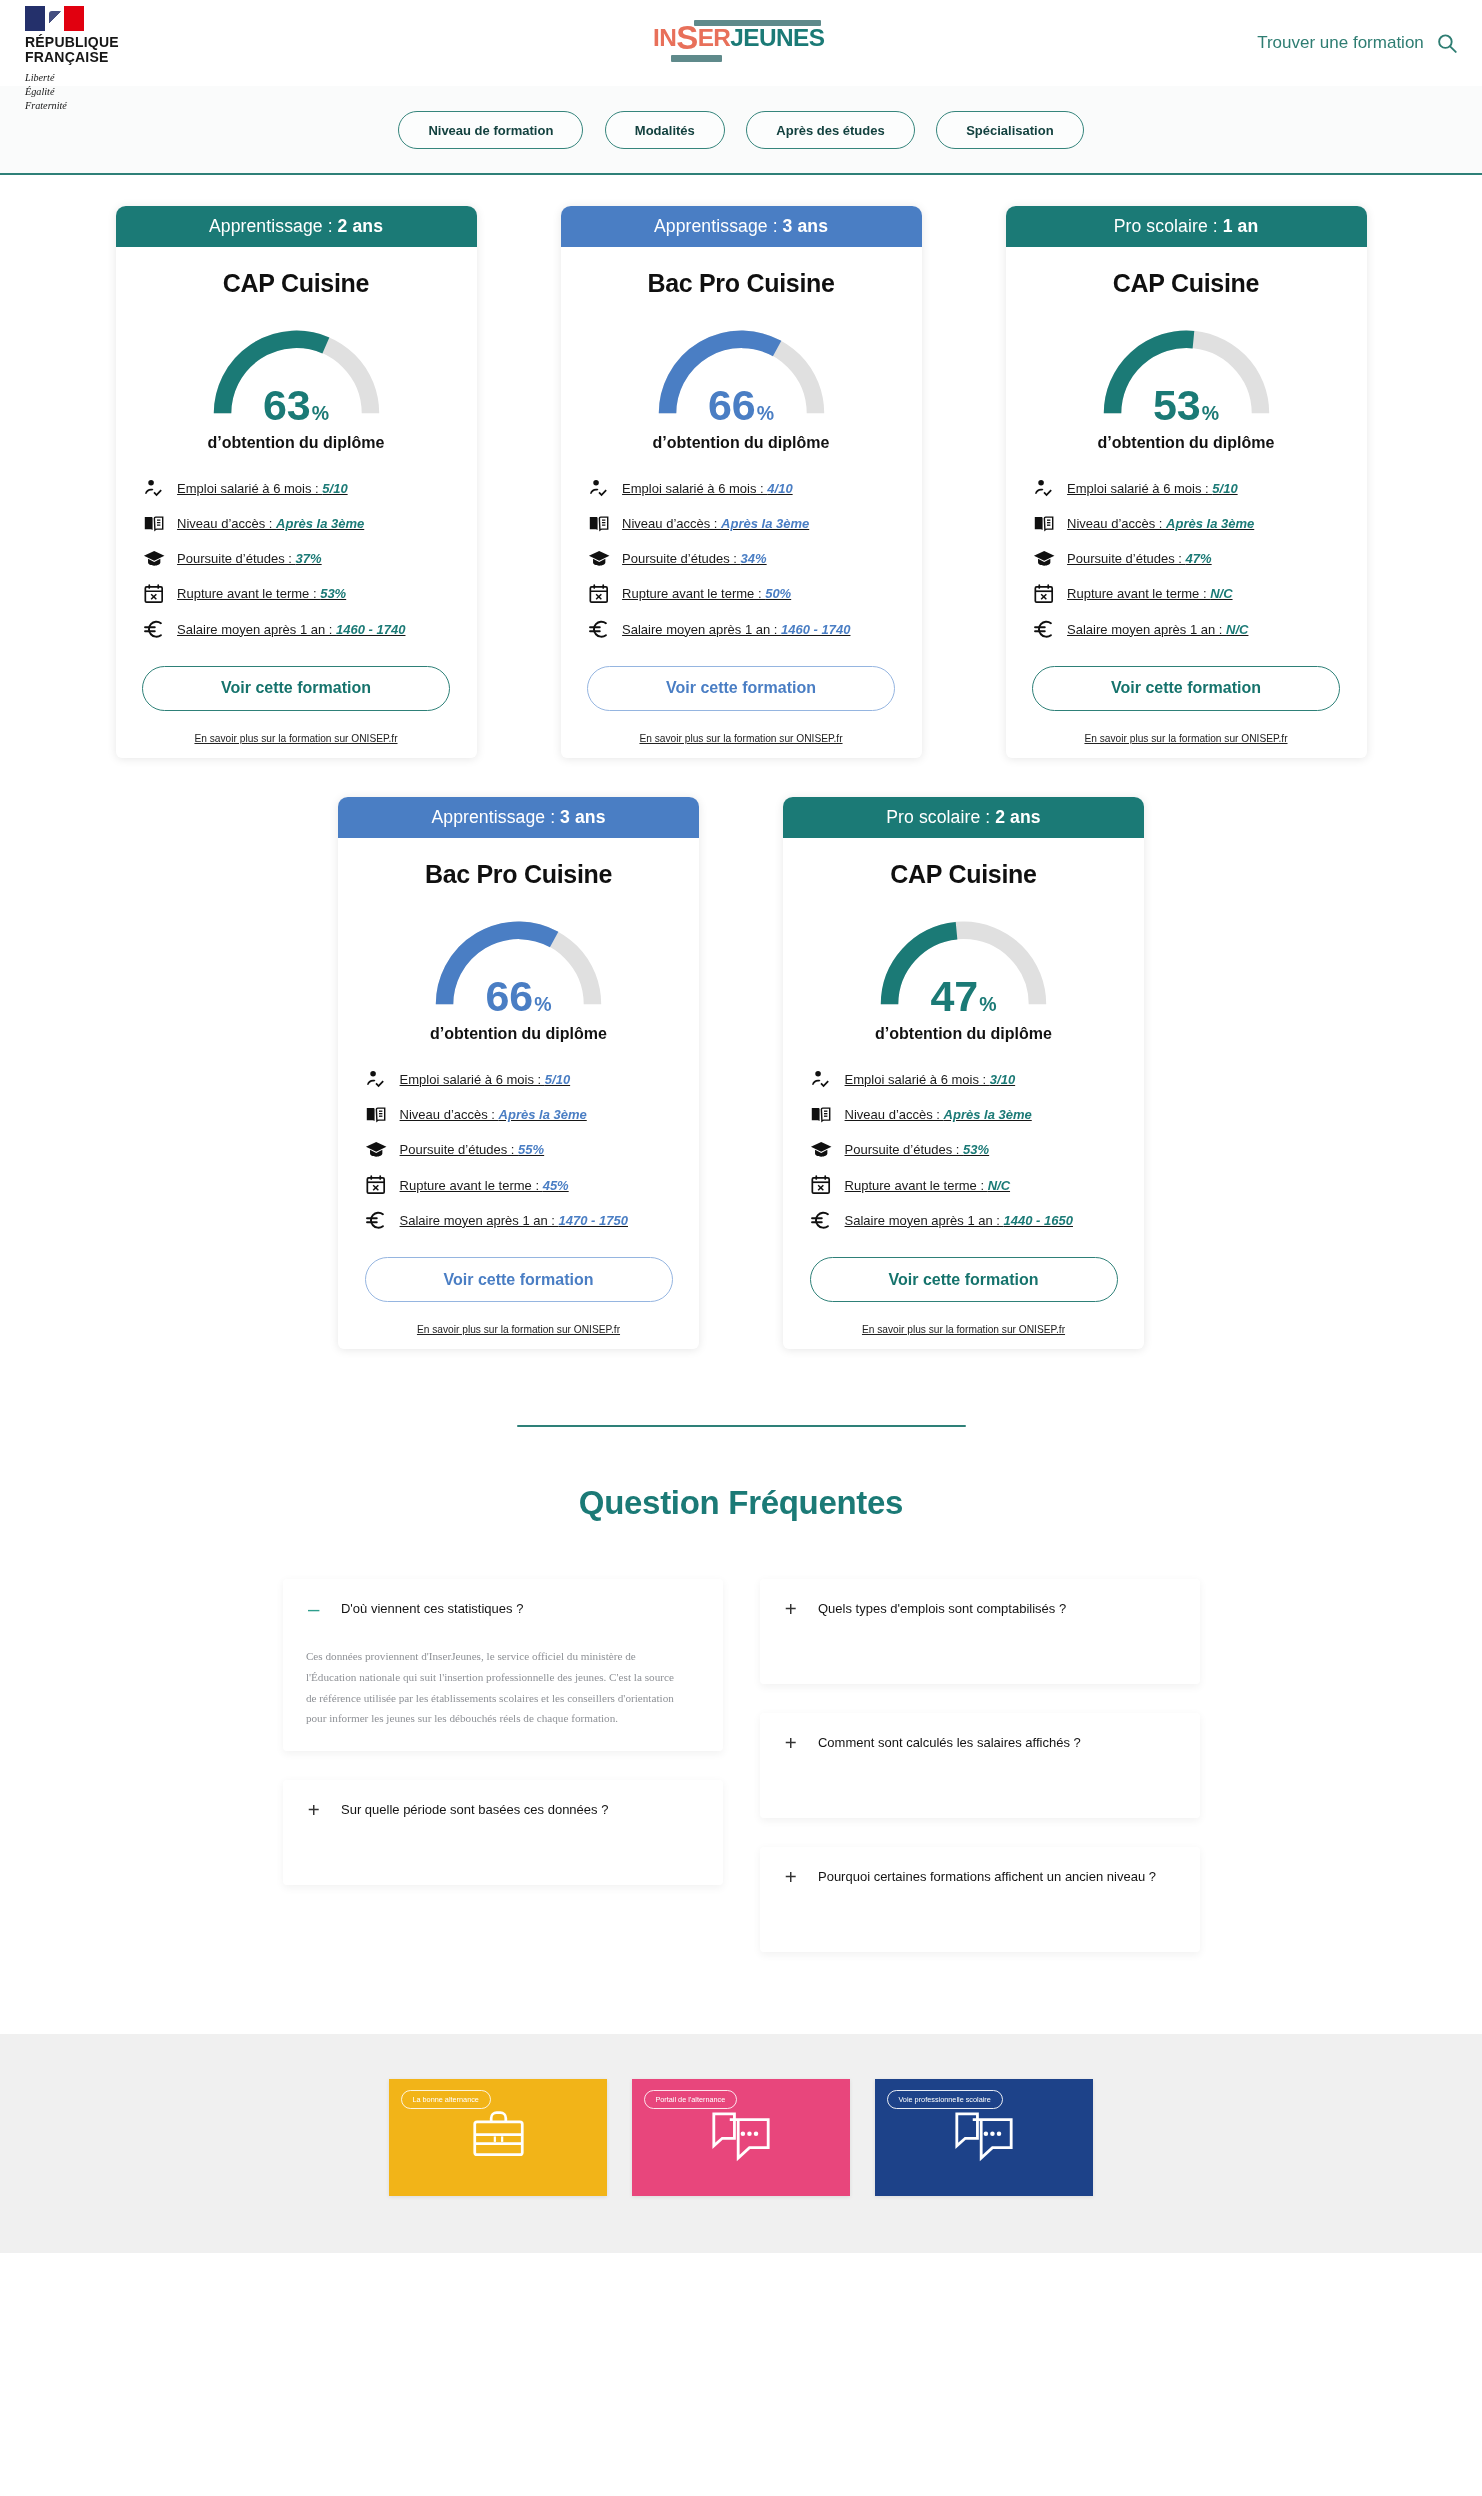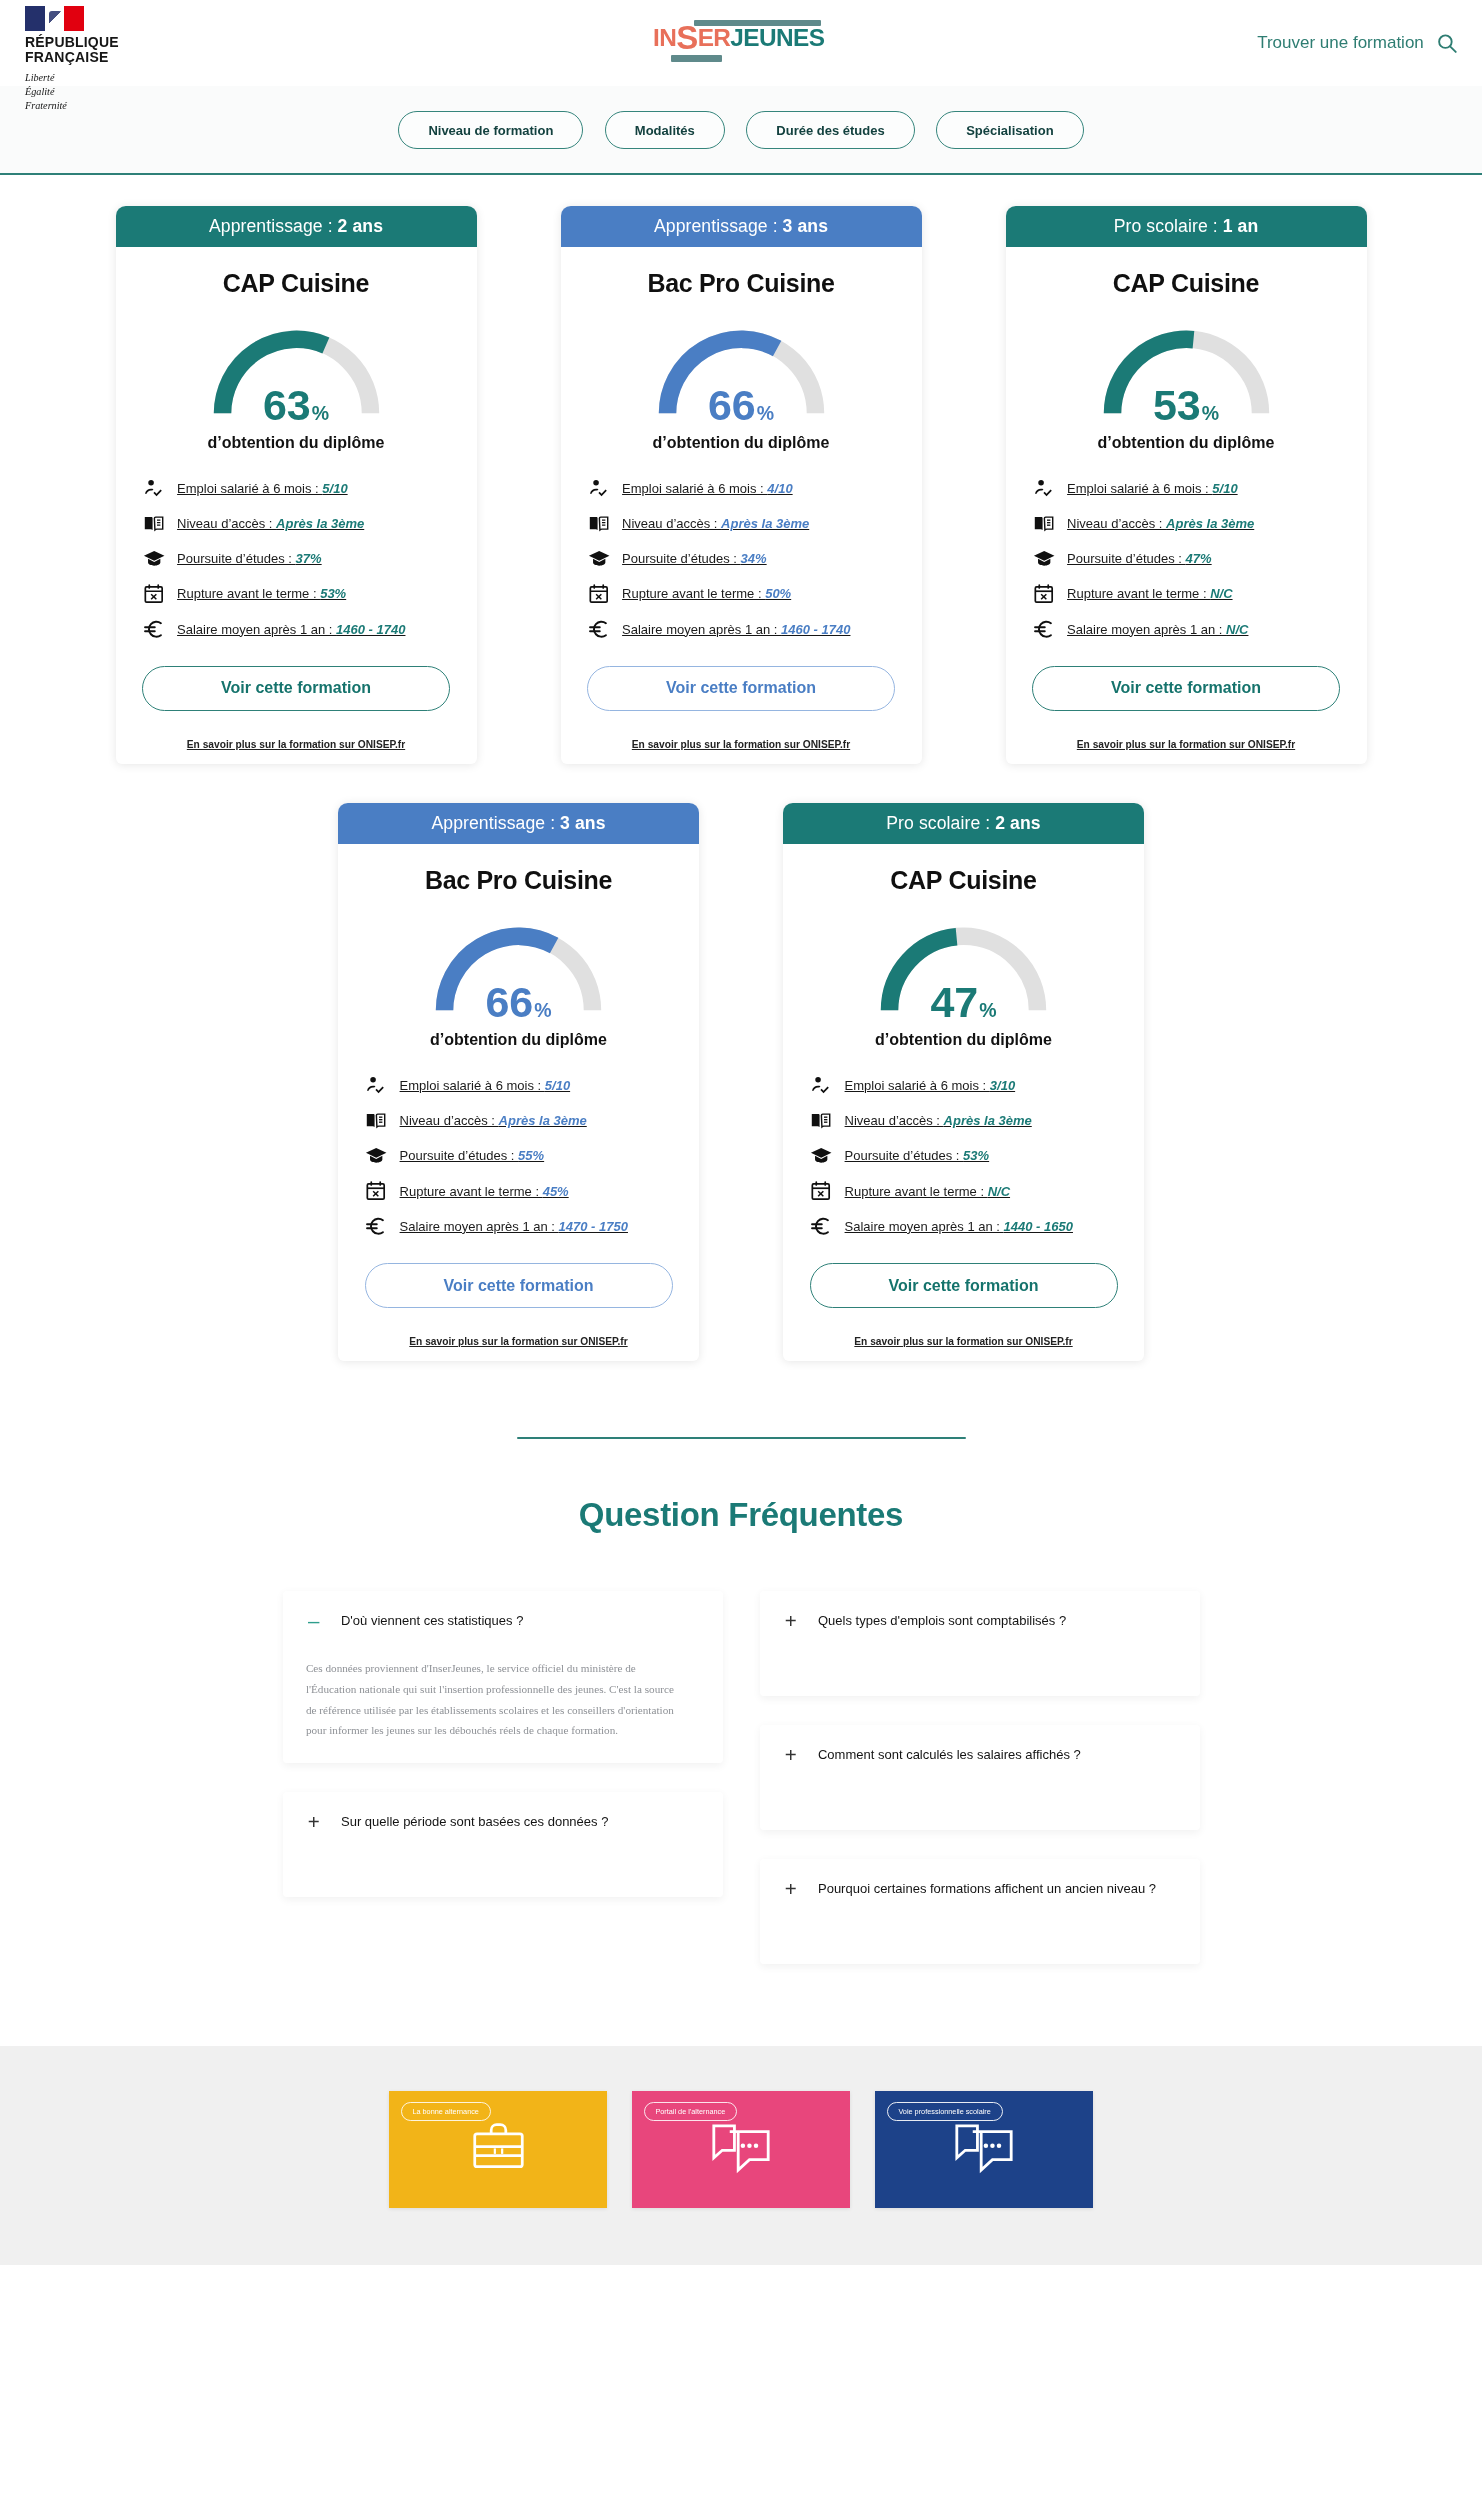--- a/index.html
+++ b/index.html
@@ -86,21 +86,21 @@
   .stat .ico{width:23.4px;height:23.4px;flex:0 0 23.4px;display:flex;align-items:center;justify-content:center;}
   .stat .txt{white-space:nowrap;}
   .stat .v{font-style:italic;font-weight:800;}
   .teal .stat .v{color:#1b7a76;}
   .blue .stat .v{color:#4a7ec4;}
 
   .cta{display:block;width:308px;margin:25px auto 0;text-align:center;border-radius:39px;
     padding:12.7px 0;font-size:16px;font-weight:800;background:#fff;cursor:pointer;}
   .teal .cta{border:1.6px solid #2e8078;color:#15736c;}
   .blue .cta{border:1.6px solid #95b5e0;color:#4a7ec4;}
-  .onisep{display:block;text-align:center;margin-top:28px;font-size:10.2px;font-weight:700;
+  .onisep{display:block;text-align:center;margin-top:22px;font-size:10.2px;font-weight:400;
     color:#222;text-decoration:underline;cursor:pointer;}
 
   
   .divider{width:449px;height:2.4px;background:#2e8078;margin:76px auto 0;border-radius:2px;}
 
   
   .faq-title{text-align:center;font-size:33px;font-weight:800;color:#1b7a76;margin-top:57px;letter-spacing:-0.3px;}
   .faq-grid{width:917px;margin:57px auto 0;display:grid;grid-template-columns:1fr 1fr;column-gap:37px;}
   .faq-col{display:flex;flex-direction:column;}
   .faq-item{background:#fff;border-radius:3.9px;padding:19.5px 23.4px 17.6px;margin-bottom:29px;
@@ -160,21 +160,21 @@
         <circle cx="10.5" cy="10.5" r="7"></circle>
           <line x1="15.7" y1="15.7" x2="22" y2="22" stroke-linecap="round"></line>
       </svg>
     </div>
   </div>
 
 
   <div class="filters" id="filters">
       <div class="chip">Niveau de formation</div>
       <div class="chip">Modalités</div>
-      <div class="chip">Durée des études</div>
+      <div class="chip">Après des études</div>
       <div class="chip">Spécialisation</div>
     </div>
 
   <div class="cards-wrap">
     <div class="row r1" id="row1">
         <div class="card teal">
           <div class="card-head">
             <span class="lab">Apprentissage :</span>
             <span class="val">2 ans</span>
           </div>

